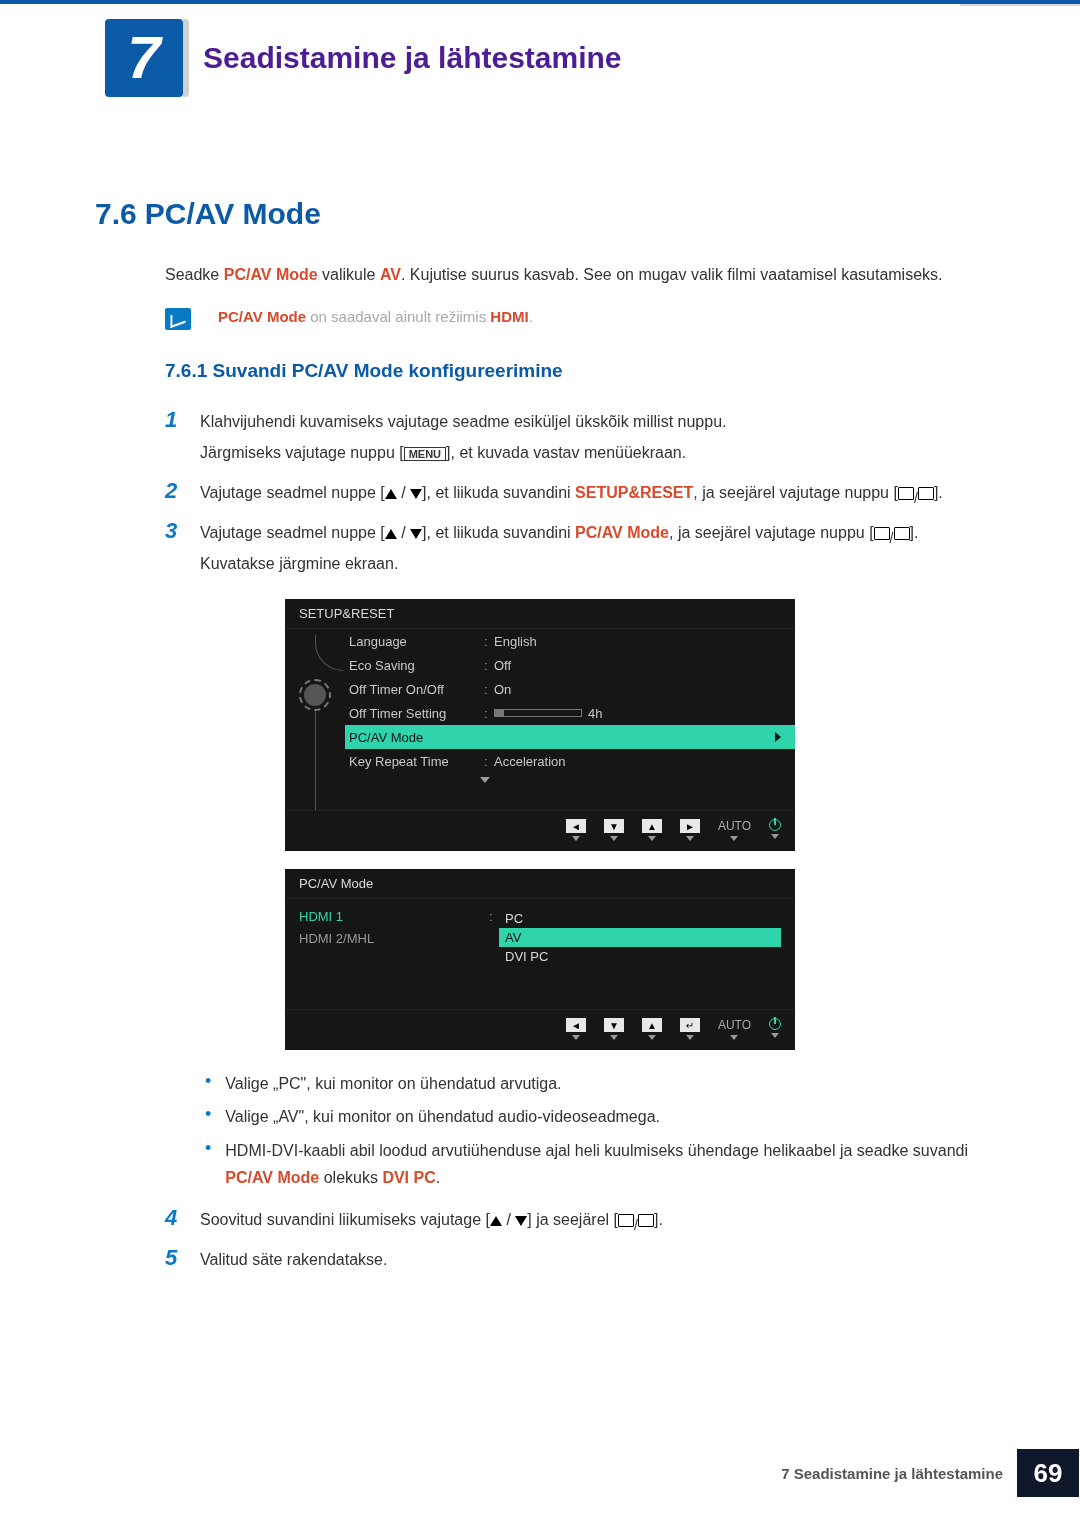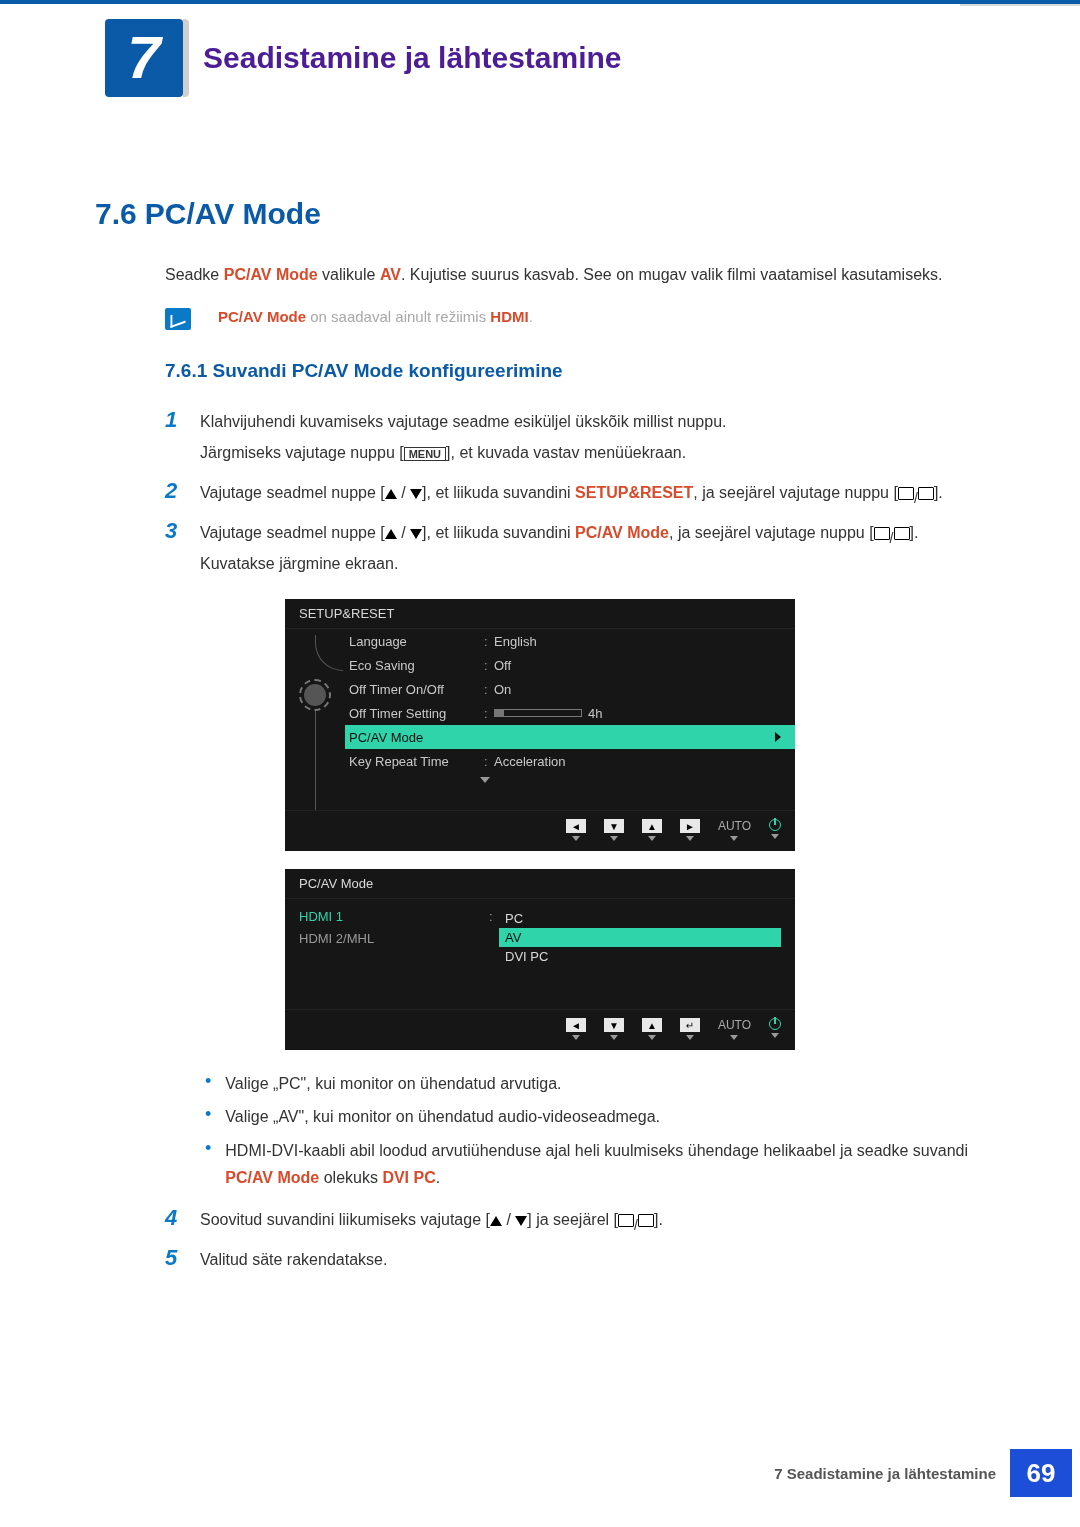--- a/index.html
+++ b/index.html
@@ -267,27 +267,27 @@
     margin:4px auto 2px 135px;
   }
 
   .bullet-row { display: flex; margin: 0 0 6px 110px; gap: 14px; }
   .bullet-dot { color: #0a7ac6; font-size: 18px; line-height: 22px; }
   .bullet-text { font-size: 16px; line-height: 1.7; }
 
   .footer {
     position: absolute;
     bottom: 30px;
-    right: 8px;
+    right: 1px;
     display: flex;
     align-items: center;
   }
   .footer-text { font-size: 15px; color: #555; margin-right: 14px; font-weight: 600; }
   .footer-page {
-    background: #1d4ed8;
+    background: #0f172a;
     color: #fff;
     font-size: 26px;
     font-weight: bold;
     width: 62px;
     height: 48px;
     text-align: center;
     line-height: 48px;
   }
 </style>
 </head>

